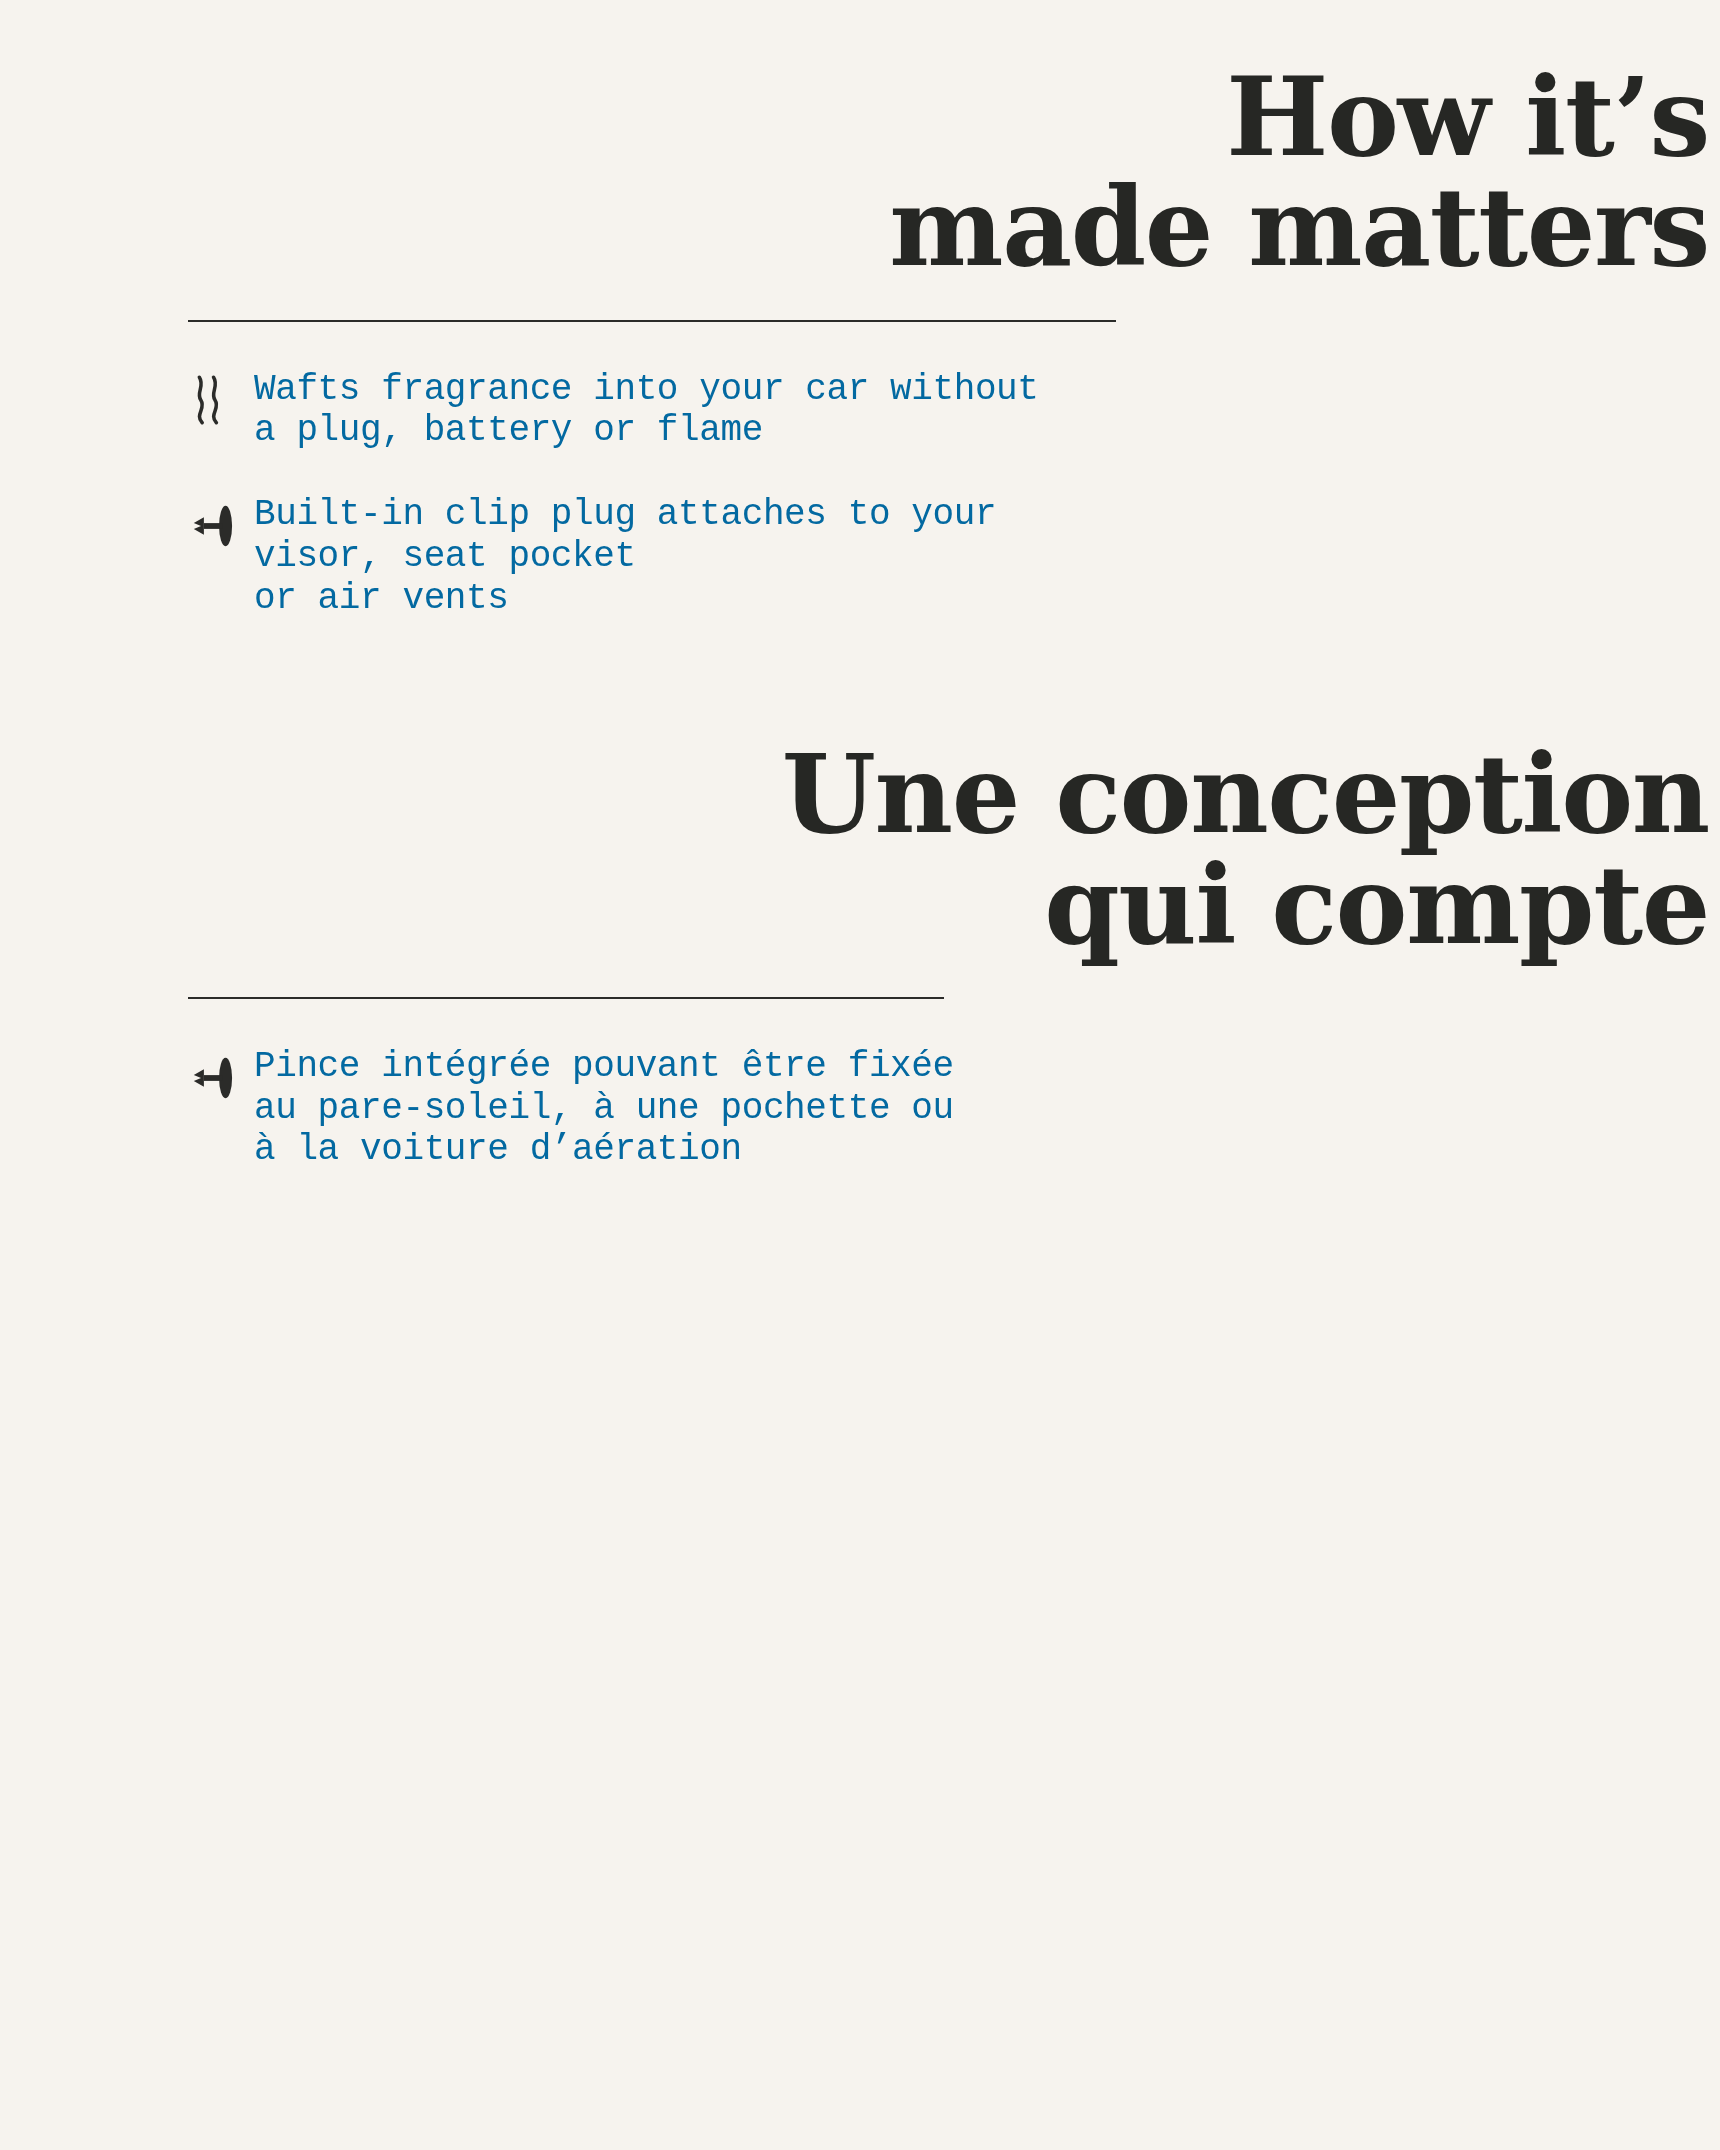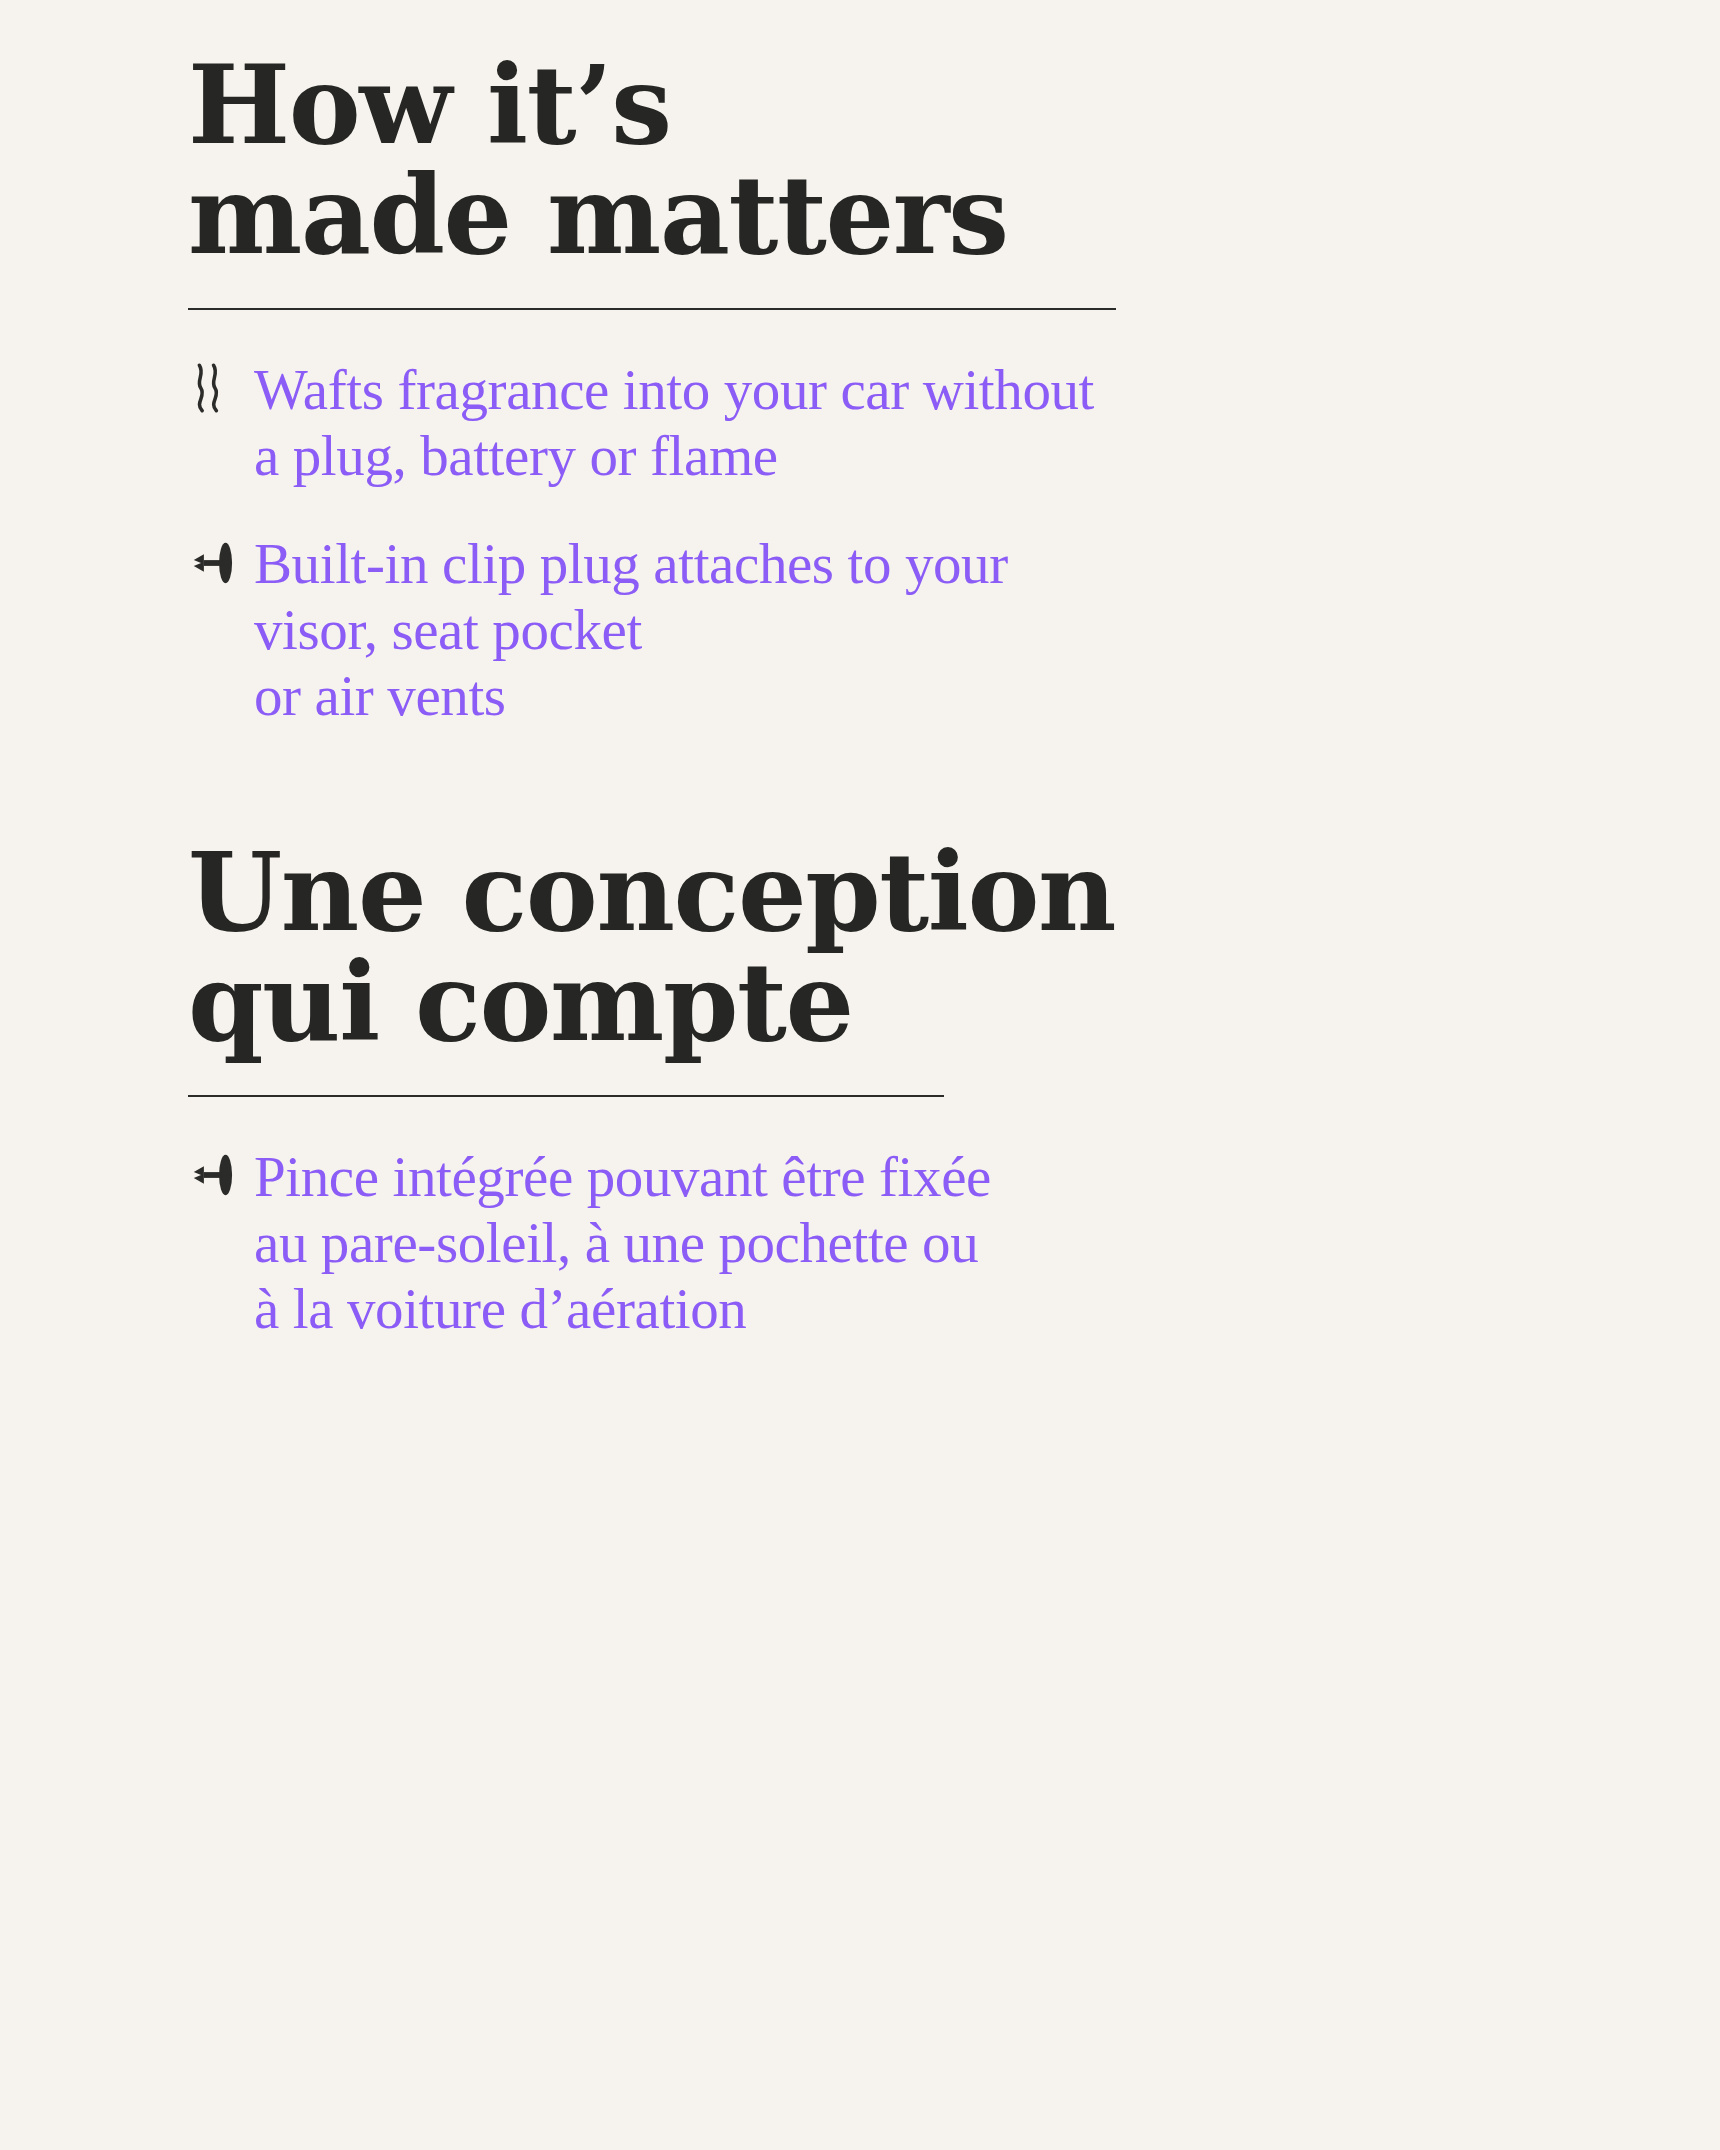--- a/index.html
+++ b/index.html
@@ -27,22 +27,23 @@
   .section-en { padding-top: 7.2px; }
   .section-fr { padding-top: 108px; }
 
   .heading {
     font-family: "DejaVu Serif", serif;
     font-weight: 700;
     color: #262724;
     font-size: 108px;
     line-height: 1.02;
     letter-spacing: -1.4px;
-    margin: 0;
+    margin: 12px;
     white-space: pre-line;
+    text-align: right;
   }
   .rule {
     height: 2.2px;
     background: #2b2b29;
     margin-top: 37px;
     margin-bottom: 47px;
   }
   .rule-en { width: 928px; }
   .rule-fr { width: 756px; }
 
@@ -59,24 +60,24 @@
   .bullet:last-child { margin-bottom: 0; }
   .bullet-icon {
     flex: 0 0 auto;
     width: 66px;
     display: flex;
     justify-content: flex-start;
     align-items: flex-start;
     padding-top: 5.7px;
   }
   .bullet-text {
-    font-family: Liberation Serif, serif;
-    font-size: 57px;
+    font-family: Liberation Mono, monospace;
+    font-size: 36px;
     line-height: 1.16;
-    color: #8b5cf6;
+    color: #0369a1;
     white-space: pre-line;
     letter-spacing: -0.4px;
   }
   .icon-svg { display: block; }
 </style>
 </head>
 <body>
 
 <div class="page">
 

